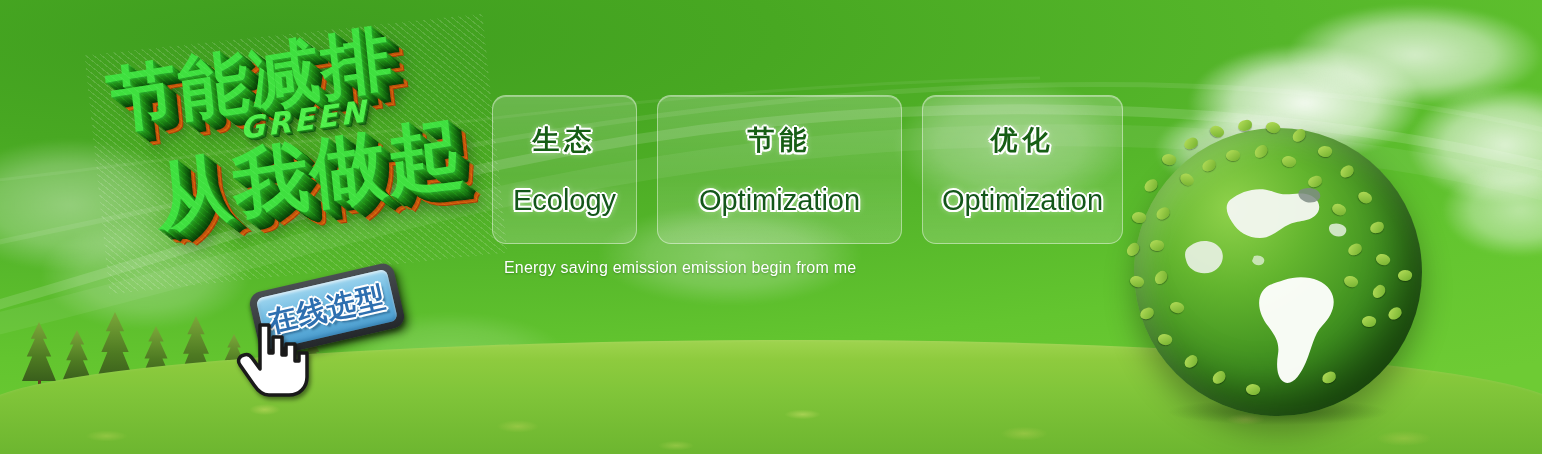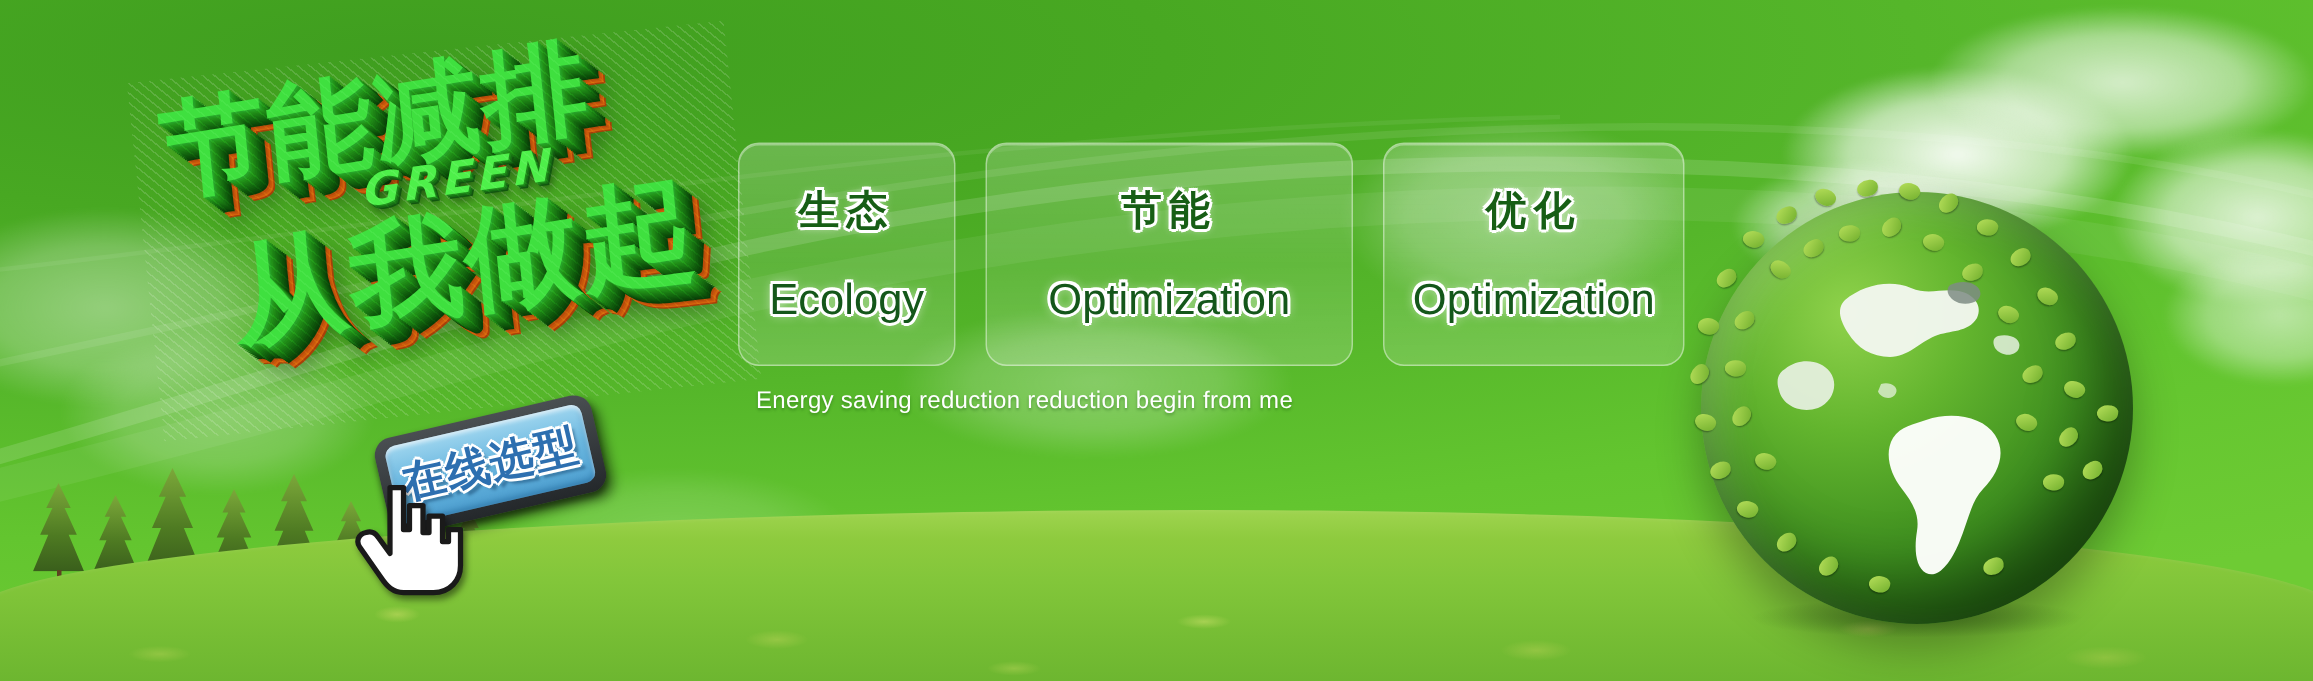--- a/index.html
+++ b/index.html
@@ -368,15 +368,15 @@
       <span class="card-en">Optimization</span>
     </div>
 
     <div class="card mid">
       <span class="card-cn">优化</span>
       <span class="card-en">Optimization</span>
     </div>
 
   </div>
 
-  <div class="tagline">Energy saving reduction reduction begin from me</div>
+  <div class="tagline">Energy saving emission emission begin from me</div>
 
 </div>
 
 </body></html>

